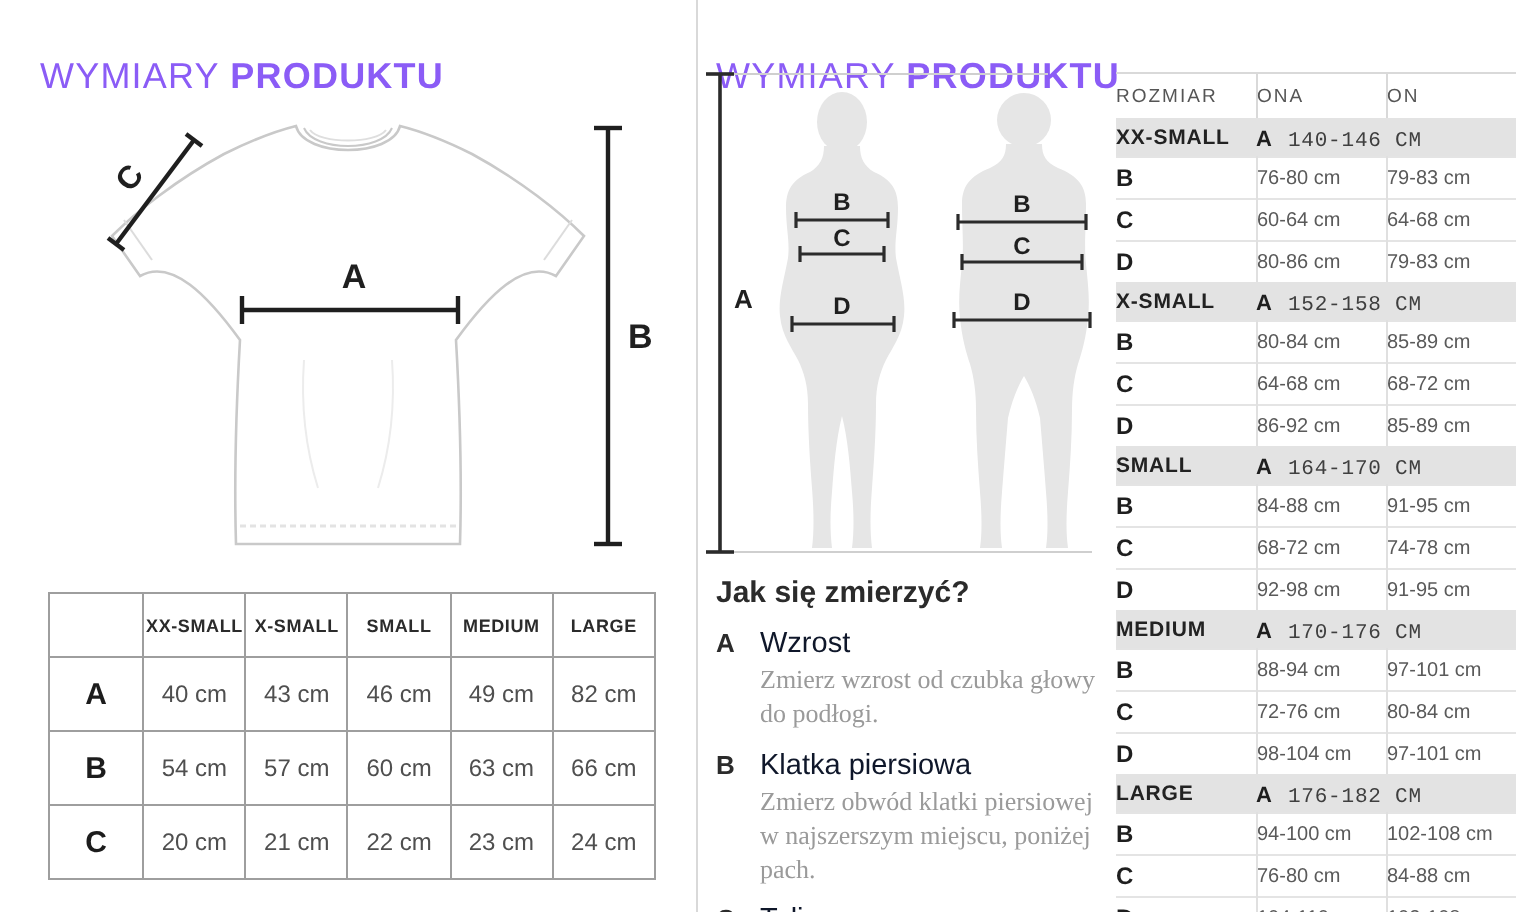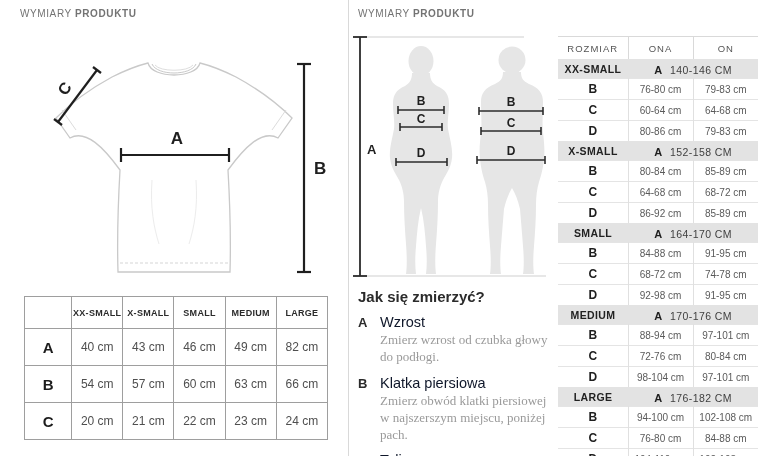--- a/index.html
+++ b/index.html
@@ -4,49 +4,49 @@
 <style>
   html,body{margin:0;padding:0;}
   body{
     width:760px;height:456px;position:relative;overflow:hidden;
     background:#ffffff;color:#3c3c3c;
     font-family:"Liberation Sans",sans-serif;
   }
   .abs{position:absolute;}
 
   
-  .sec-heading{font-size:10px;letter-spacing:.6px;color:#737373;white-space:nowrap;}
+  .sec-heading{font-size:18px;letter-spacing:.6px;color:#8b5cf6;white-space:nowrap;margin-top:20px;}
   .sec-heading .hb{font-weight:700;}
 
   
   .vdivider{left:348px;top:0;width:1px;height:456px;background:#d9d9d9;}
 
   
   table{border-collapse:collapse;}
   .prod-table{left:24px;top:296px;width:304px;table-layout:fixed;}
   .prod-table td,.prod-table th{border:1px solid #9e9e9e;text-align:center;vertical-align:middle;padding:0;}
   .prod-table th{font-size:9px;font-weight:700;letter-spacing:.3px;color:#2b2b2b;height:31px;}
   .prod-table .rowlabel{font-size:15px;font-weight:700;color:#1c1c1c;}
   .prod-table .val{font-size:12px;color:#4f4f4f;height:36px;}
   .prod-table col.c0{width:47px;}
   .prod-table col.cn{width:51px;}
 
   
   .size-table{left:558px;top:36px;width:200px;table-layout:fixed;}
-  .size-table td,.size-table th{padding:0;text-align:center;vertical-align:middle;}
+  .size-table td,.size-table th{padding:0;text-align:left;vertical-align:middle;}
   .size-table thead th{
     height:22px;font-size:9.5px;font-weight:400;letter-spacing:1px;color:#555;
     border-top:1px solid #d9d9d9;
   }
   .size-table .vline{border-right:1px solid #e0e0e0;}
   .size-table thead .vline{border-right:1px solid #d9d9d9;}
   .size-table tr.band td{background:#e3e3e3;height:19px;}
   .size-table tr.band .gname{font-size:10.5px;font-weight:700;letter-spacing:.4px;color:#222;}
   .size-table tr.band .ga b{font-size:11px;font-weight:700;color:#1e1e1e;}
-  .size-table tr.band .ga span{font-size:10.5px;color:#3f3f3f;letter-spacing:.4px;margin-left:8px;}
+  .size-table tr.band .ga span{font-size:10.5px;color:#3f3f3f;letter-spacing:.4px;margin-left:8px;font-family:Liberation Mono, monospace;}
   .size-table tr.vals td{height:20px;border-top:1px solid #e4e4e4;}
   .size-table tr.vals .dletter{font-size:12px;font-weight:700;color:#1e1e1e;}
   .size-table tr.vals .dval{font-size:10px;color:#5a5a5a;}
   .size-table tr.last td{border-bottom:1px solid #e4e4e4;}
 
   
   .howto{left:358px;top:288px;width:194px;}
   .howto-title{font-size:15px;font-weight:700;color:#2b2b2b;text-align:left;}
   .mi{margin-top:9px;}
   .mi-head{display:flex;align-items:baseline;}

